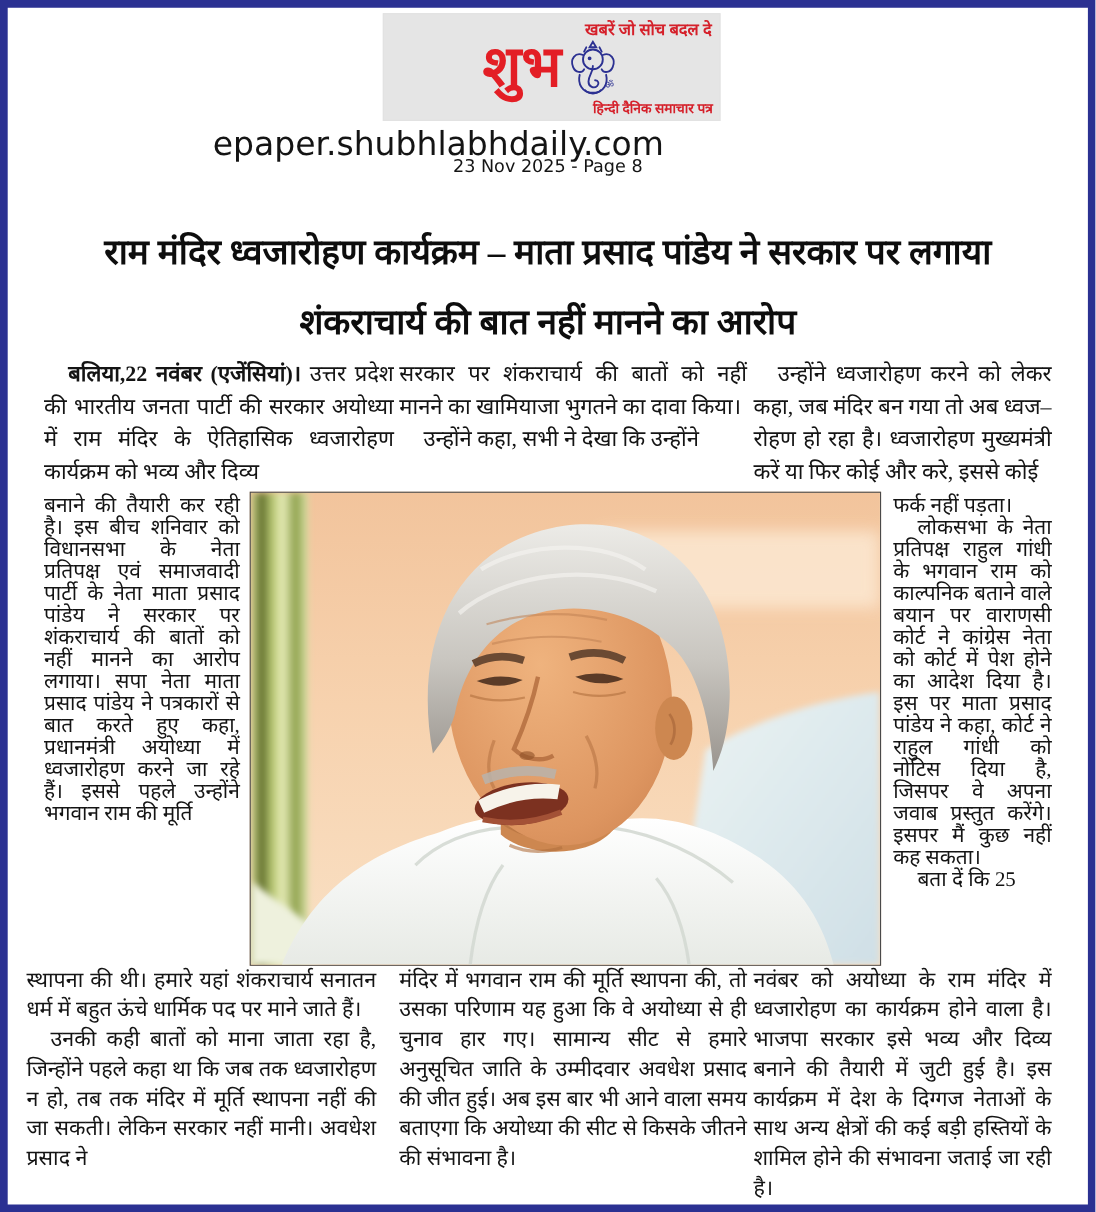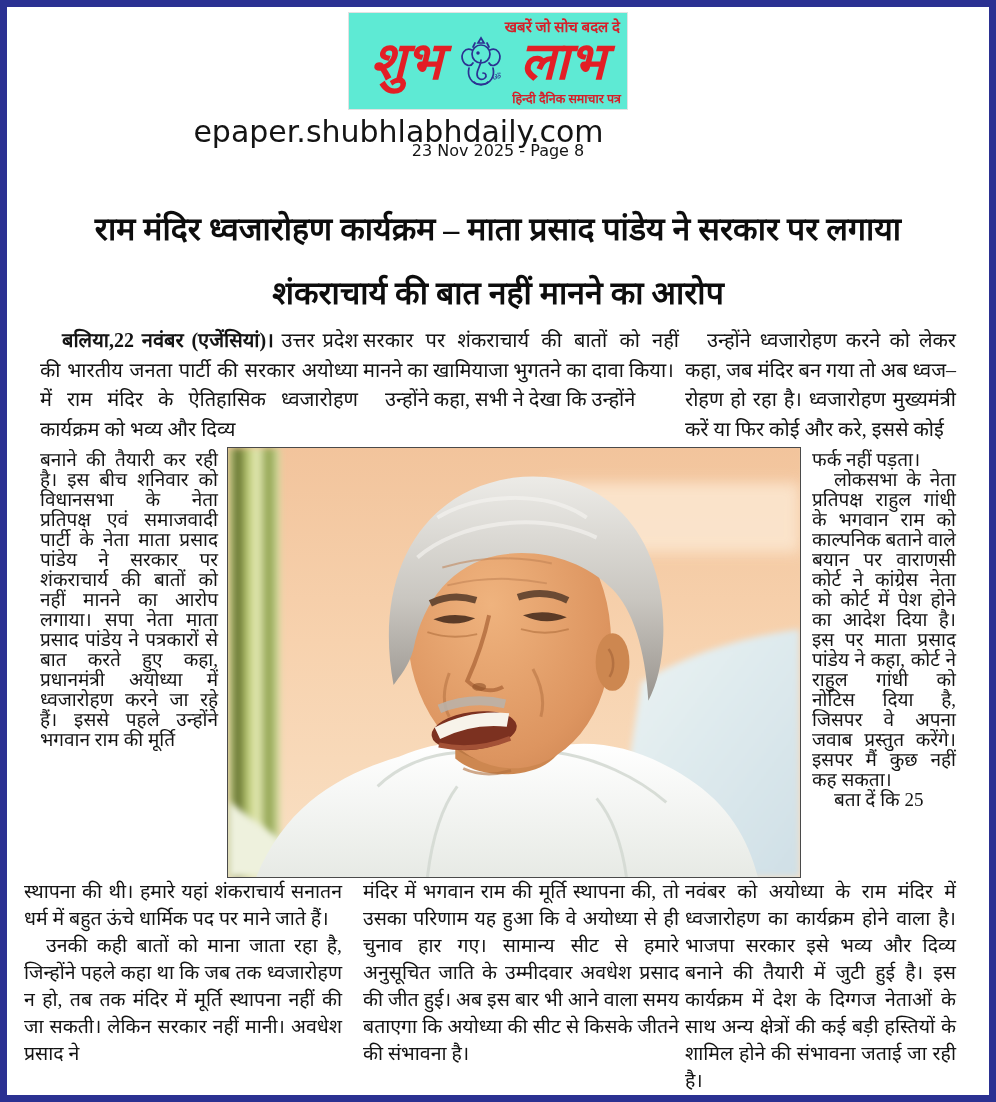--- a/index.html
+++ b/index.html
@@ -6,30 +6,30 @@
   .page{
     position:relative;
     width:996px;height:1102px;
     background:#ffffff;
     box-shadow: inset 0 0 0 7px #2b3192;
     overflow:hidden;
     font-family:"Liberation Serif","DejaVu Sans",sans-serif;
   }
   
   .masthead{
-    position:absolute;left:348px;top:12px;width:280px;height:98px;
-    background:#5eead4;border:1px solid #e2e2e2;box-sizing:border-box;
+    position:absolute;left:348px;top:12px;width:307px;height:98px;
+    background:#e5e5e5;border:1px solid #e2e2e2;box-sizing:border-box;
   }
   .tagline{
     position:absolute;top:3px;right:7px;
     color:#d5202a;font-weight:bold;font-size:15px;white-space:nowrap;
   }
   .logo-row{
     position:absolute;top:20px;left:4px;right:4px;height:58px;
-    display:flex;align-items:center;justify-content:center;gap:14px;font-style:italic;
+    display:flex;align-items:center;justify-content:center;gap:4px;
   }
   .logo-word{
     color:#e31e25;font-weight:bold;font-size:52px;line-height:58px;white-space:nowrap;
   }
   .ganesh{width:50px;height:60px;flex:0 0 auto;}
   .subtitle{
     position:absolute;bottom:2px;right:6px;
     color:#d5202a;font-weight:bold;font-size:12.5px;white-space:nowrap;
   }
   
@@ -79,21 +79,20 @@
           <circle cx="25" cy="22" r="9"></circle>
           <path d="M16,18 c-7,-3 -12,4 -9,11 c2,5 8,6 10,2"></path>
           <path d="M34,18 c7,-3 12,4 9,11 c-2,5 -8,6 -10,2"></path>
           <path d="M25,28 c0,6 -4,9 -4,14 c0,5 5,7 8,4 c2,-2 1,-5 -2,-5"></path>
           <path d="M13,36 c-2,8 2,16 12,17 c10,-1 14,-9 12,-17"></path>
           <path d="M18,50 c2,3 12,3 14,0"></path>
           <circle cx="22" cy="21" r="0.9" fill="#2c3192"></circle>
         </g>
         <text x="36" y="48" font-size="9" fill="#2c3192">ॐ</text>
       </svg>
-      <span class="logo-word">लाभ</span>
     </div>
     <div class="subtitle">हिन्दी दैनिक समाचार पत्र</div>
   </div>
 
   <div class="url-line">epaper.shubhlabhdaily.com</div>
   <div class="date-line">23 Nov 2025 - Page 8</div>
 
   <h1 class="headline">राम मंदिर ध्वजारोहण कार्यक्रम – माता प्रसाद पांडेय ने सरकार पर लगाया शंकराचार्य की बात नहीं मानने का आरोप</h1>
 
   <div class="tblock" style="left:40px;top:326px;width:318px;">

